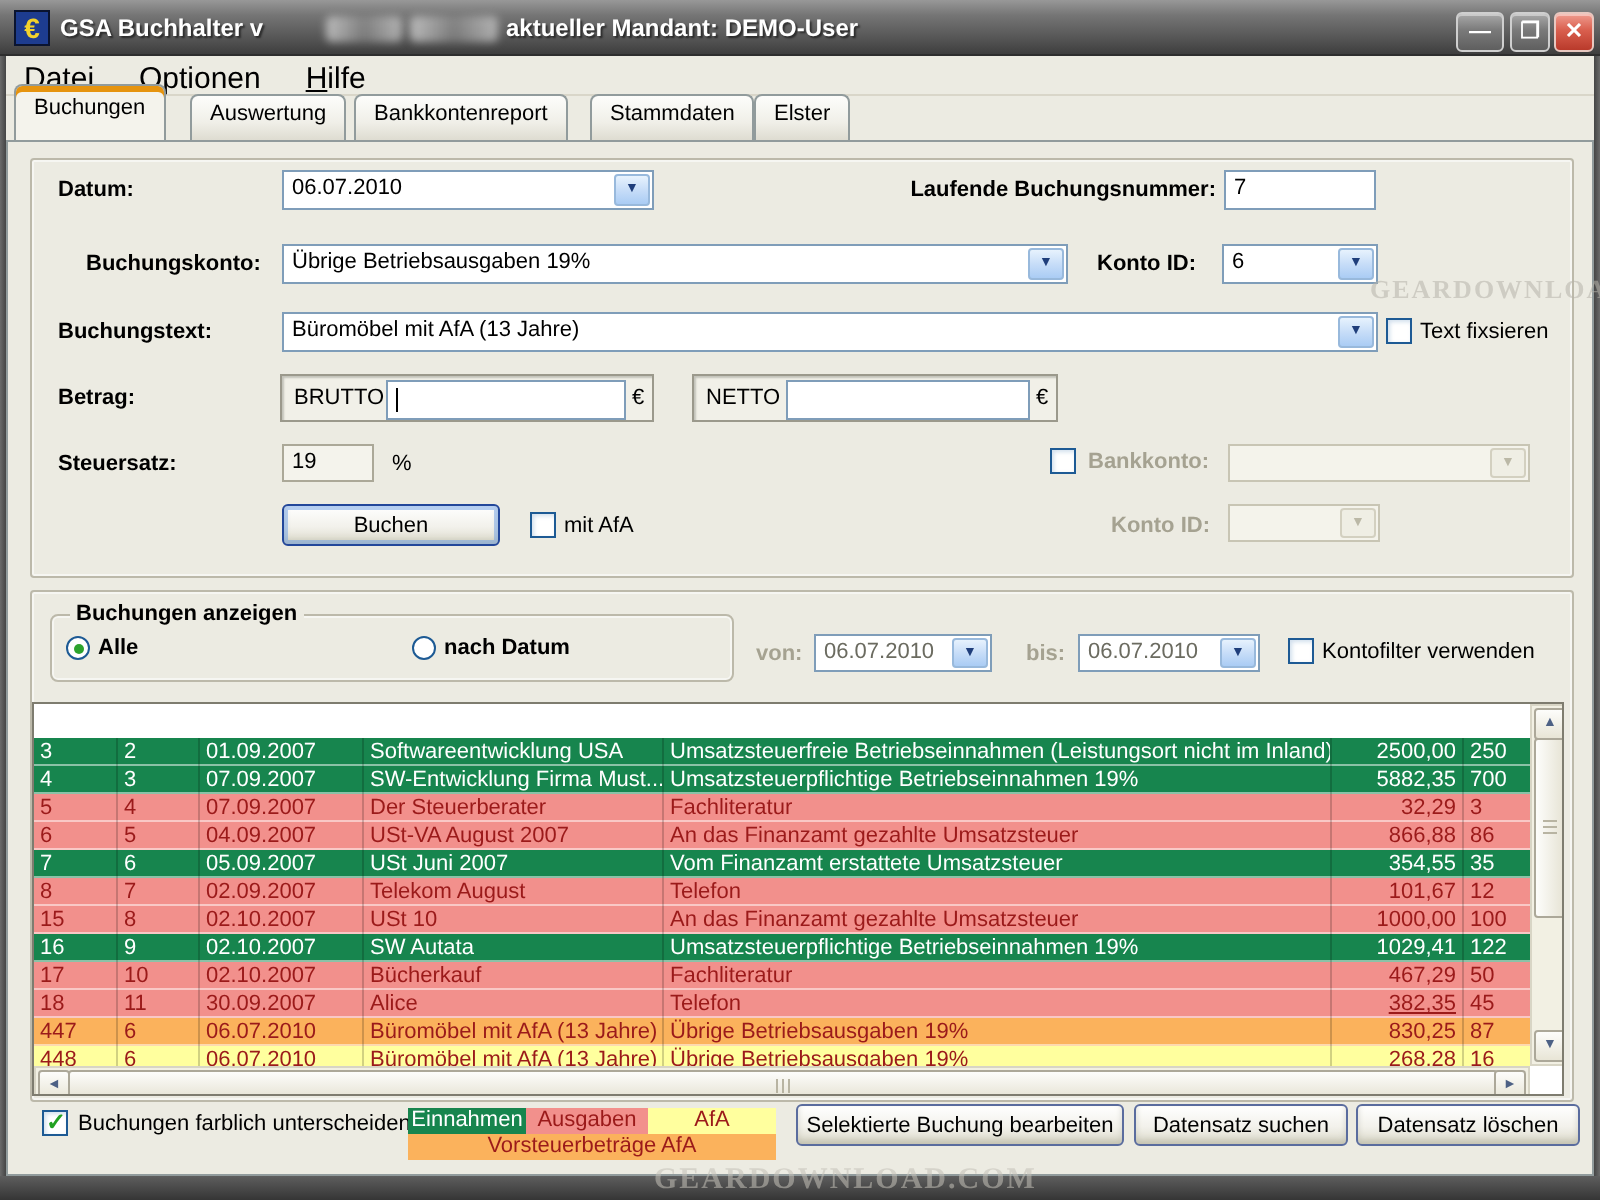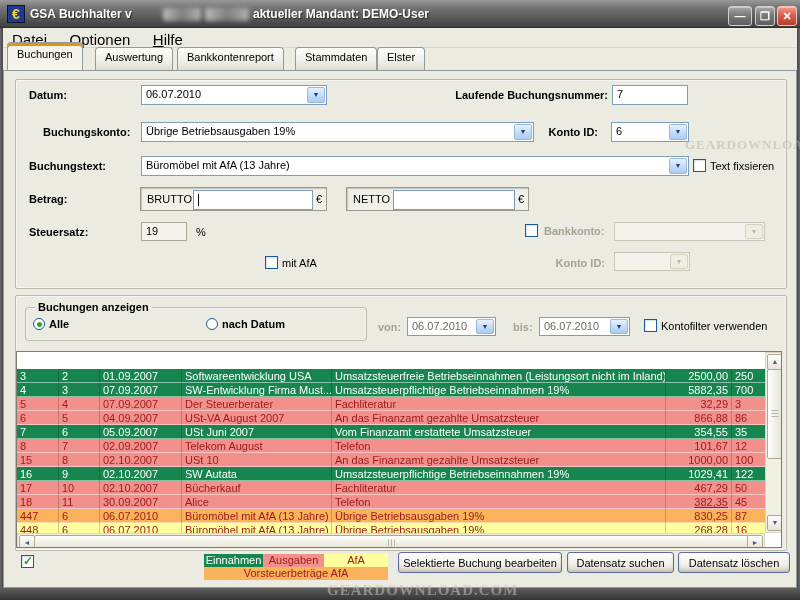--- a/index.html
+++ b/index.html
@@ -164,20 +164,21 @@
   <div class="abs flabel" style="left:25px;top:155px;">Steuersatz:</div>
   <div class="abs tinput ro" style="left:137px;top:151px;width:46px;height:19px;">19</div>
   <div class="abs fval" style="left:192px;top:155px;">%</div>
 
   <div class="abs cb" style="left:521px;top:153px;"></div>
   <div class="abs flabel dis" style="left:540px;top:154px;">Bankkonto:</div>
   <div class="abs combo disabled" style="left:610px;top:151px;width:151px;height:19px;">
     <span></span><span class="arrow">▼</span>
   </div>
 
+  <div class="abs xp-btn default" style="left:137px;top:181px;width:109px;height:21px;">Buchen</div>
   <div class="abs cb" style="left:261px;top:185px;"></div>
   <div class="abs cblabel" style="left:278px;top:186px;">mit AfA</div>
   <div class="abs flabel dis" style="left:481px;top:186px;width:120px;text-align:right;">Konto ID:</div>
   <div class="abs combo disabled" style="left:610px;top:181px;width:76px;height:19px;">
     <span></span><span class="arrow">▼</span>
   </div>
 
   <div class="abs groupbox" style="left:11px;top:224px;width:772px;height:256px;"></div>
 
   <div class="abs groupbox" style="left:21px;top:236px;width:342px;height:34px;border-radius:4px;"></div>
@@ -330,20 +331,21 @@
     <div class="abs sb" style="left:0;top:181px;width:748px;height:16px;">
       <div class="sb-btn" style="left:1px;top:1px;width:14px;height:13px;">◄</div>
       <div class="sb-thumb h" style="left:16px;top:1px;width:713px;height:13px;">
           <span class="grip h"></span>
         </div>
       <div class="sb-btn" style="right:1px;top:1px;width:14px;height:13px;">►</div>
     </div>
   </div>
 
   <div class="abs cb checked" style="left:17px;top:484px;"></div>
+  <div class="abs cblabel" style="left:35px;top:485px;">Buchungen farblich unterscheiden</div>
   <div class="abs chip" id="chip-0" style="left: 200px; top: 483px; width: 59px; background: rgb(23, 133, 78); color: rgb(255, 255, 255);">Einnahmen</div>
   <div class="abs chip" id="chip-1" style="left: 259px; top: 483px; width: 61px; background: rgb(242, 144, 140); color: rgb(155, 26, 26);">Ausgaben</div>
   <div class="abs chip" id="chip-2" style="left: 320px; top: 483px; width: 64px; background: rgb(255, 255, 158); color: rgb(155, 26, 26);">AfA</div>
   <div class="abs chip" id="chip-3" style="left: 200px; top: 496px; width: 184px; background: rgb(251, 178, 92); color: rgb(155, 26, 26);">Vorsteuerbeträge AfA</div>
 
   <div class="abs xp-btn" style="left:394px;top:481px;width:164px;height:21px;">Selektierte Buchung bearbeiten</div>
   <div class="abs xp-btn" style="left:563px;top:481px;width:107px;height:21px;">Datensatz suchen</div>
   <div class="abs xp-btn" style="left:674px;top:481px;width:112px;height:21px;">Datensatz löschen</div>
 
   <div class="abs watermark" id="wm-top" style="left:681px;top:66px;">GEARDOWNLOAD.COM</div>

